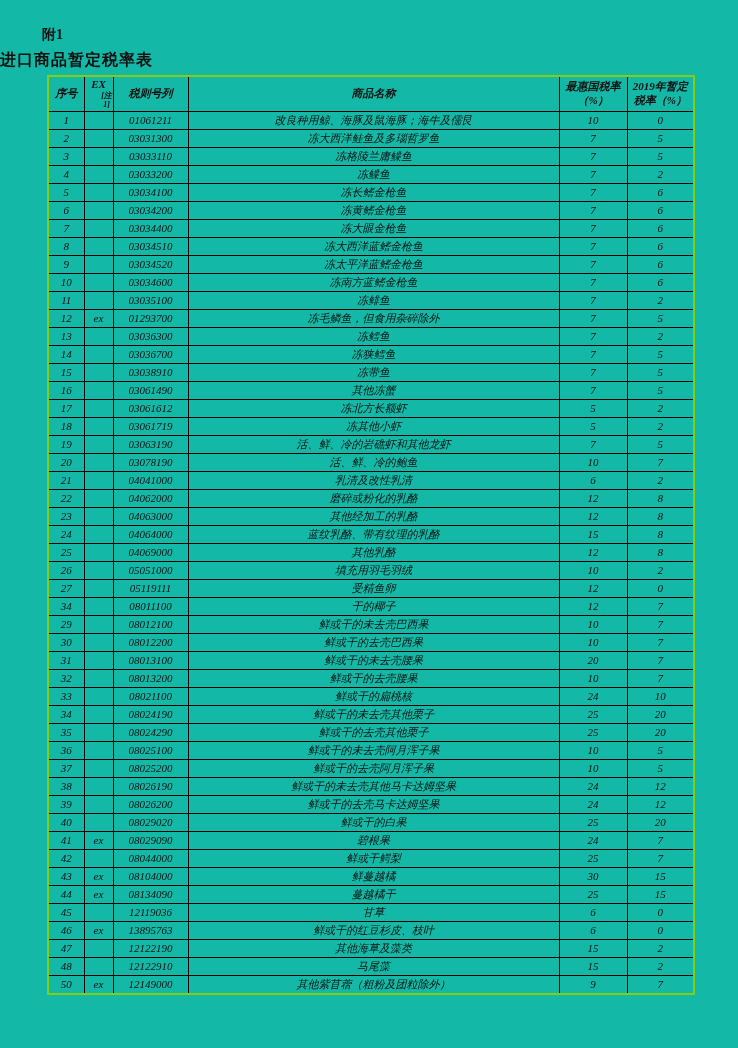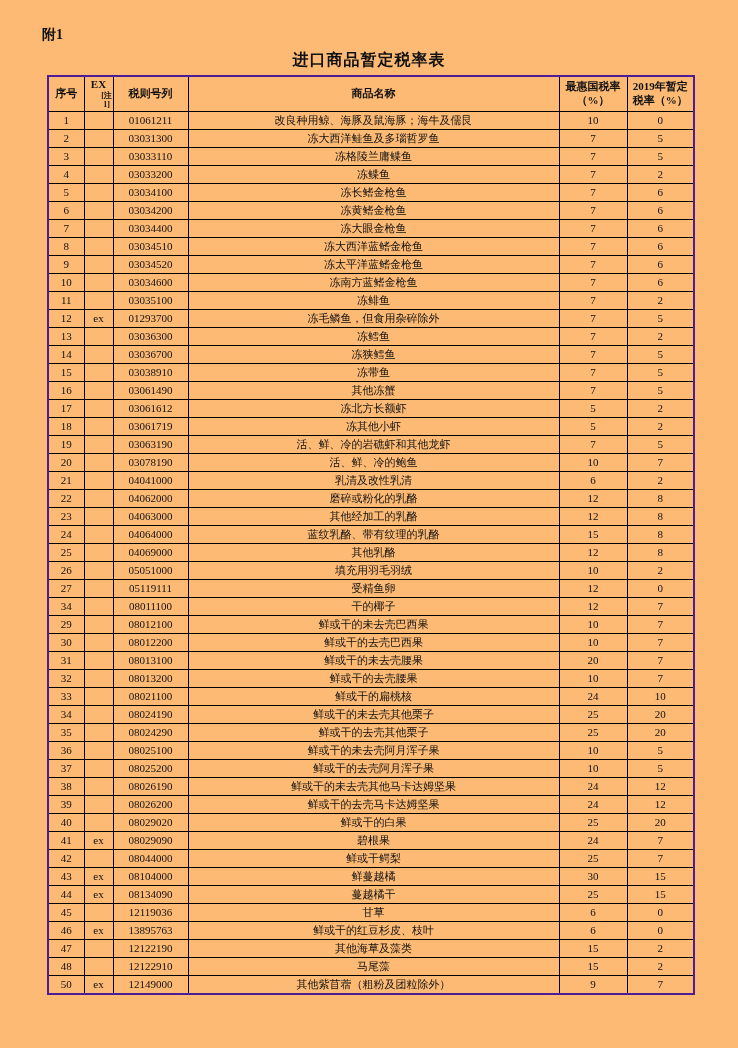--- a/index.html
+++ b/index.html
@@ -4,50 +4,51 @@
 <style>
   html, body {
     margin: 0;
     padding: 0;
     background: #ffffff;
   }
   .page {
     position: relative;
     width: 738px;
     height: 1048px;
-    background: #fdba74;
+    background: #14b8a6;
     font-family: "Liberation Serif", "DejaVu Serif", serif;
     color: #111111;
     overflow: hidden;
   }
   .attachment-label {
     position: absolute;
     left: 42px;
     top: 26px;
     font-size: 14px;
     font-weight: bold;
   }
   .doc-title {
     position: absolute;
     left: 0;
     top: 50px;
     width: 738px;
-    text-align: center;
+    text-align: left;
     font-size: 16px;
     font-weight: bold;
     letter-spacing: 1px;
   }
   table.tariff {
     position: absolute;
     left: 47px;
     top: 75px;
     width: 646px;
     border-collapse: collapse;
     table-layout: fixed;
-    border: 2px solid #4c1d95;
+    border: 2px solid #84cc16;
+    font-style: italic;
   }
   table.tariff th,
   table.tariff td {
     border: 1px solid #000;
     padding: 0;
     overflow: hidden;
   }
   table.tariff thead th {
     height: 34px;
     font-size: 11px;

